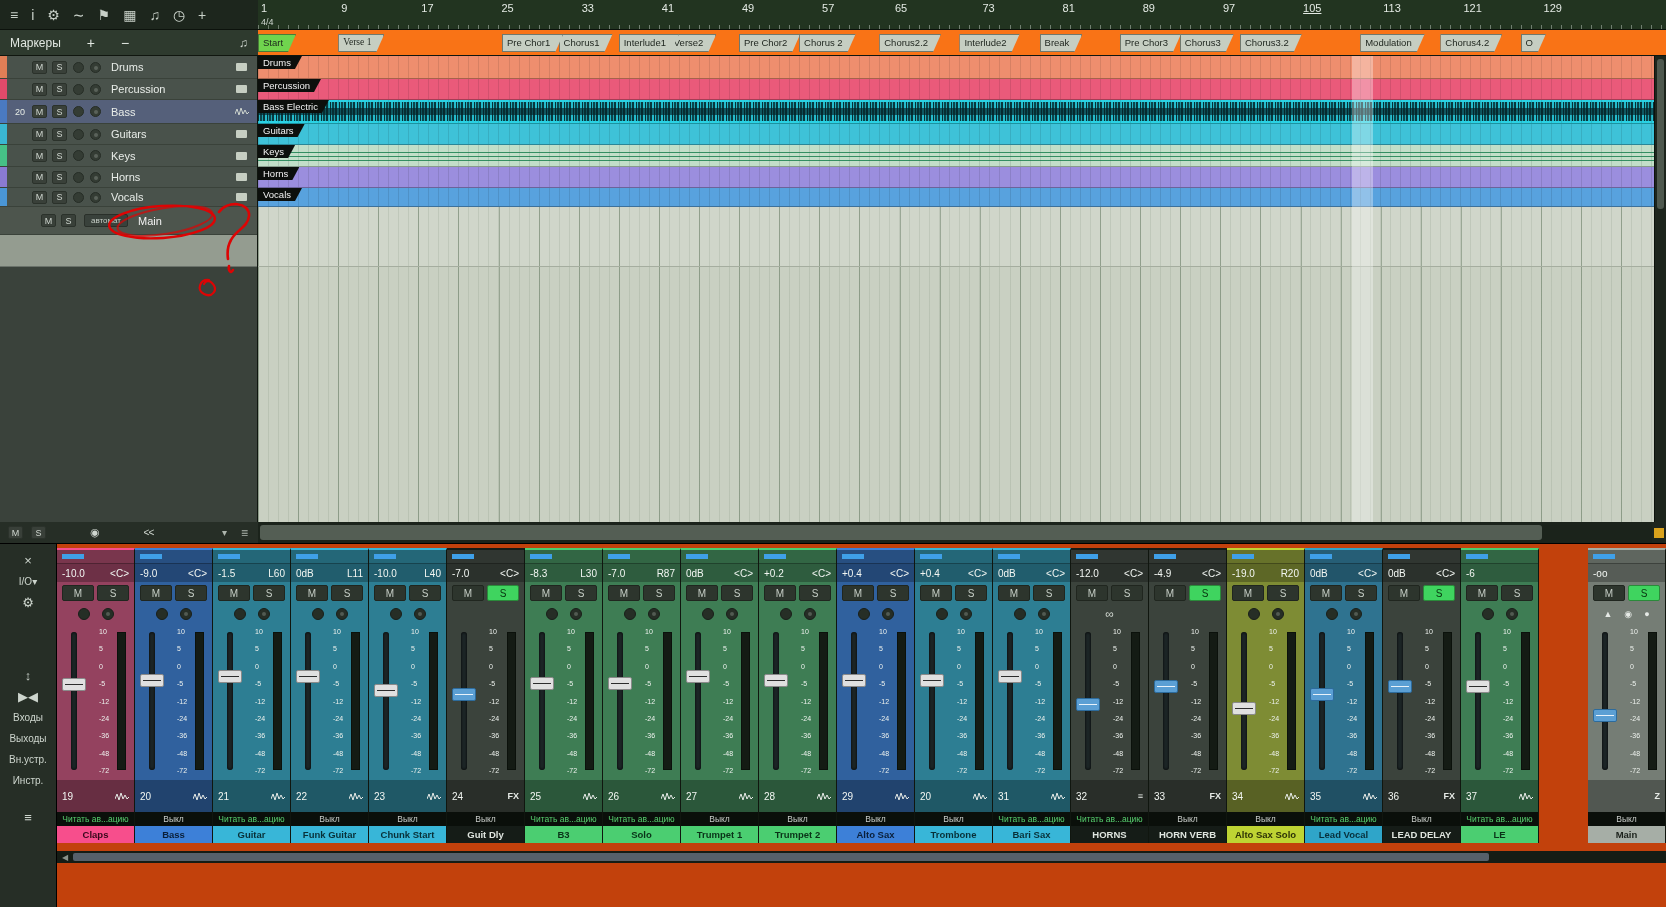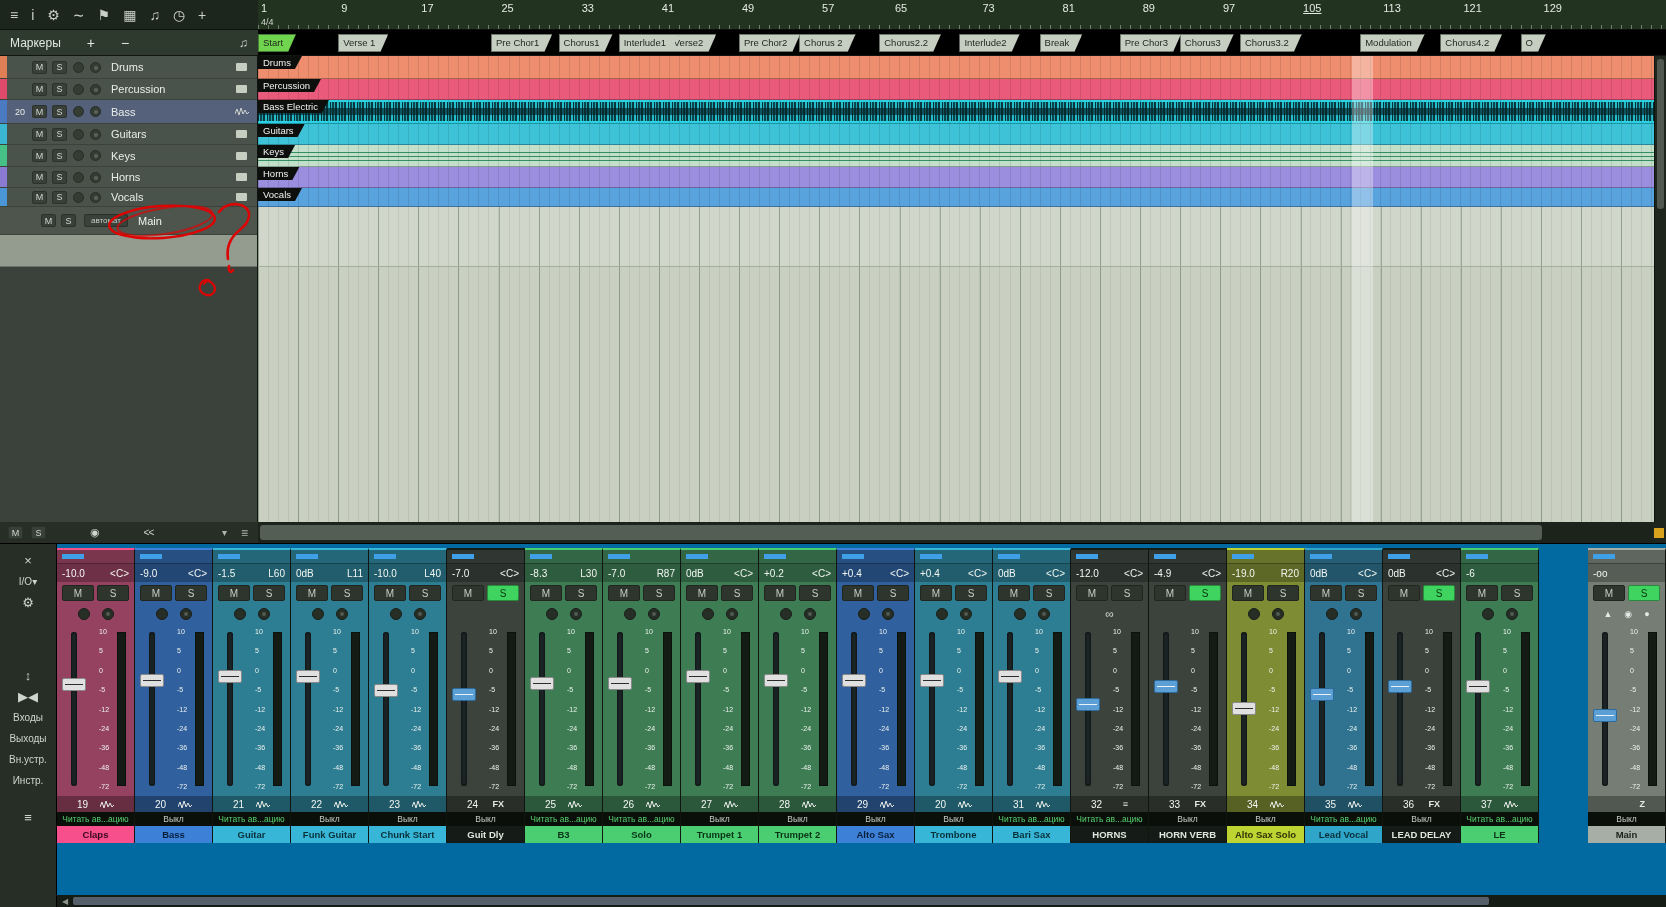--- a/index.html
+++ b/index.html
@@ -16,21 +16,21 @@
     background:repeating-linear-gradient(90deg, rgba(230,238,230,.4) 0 1px, transparent 1px 10.02px); }
   .rnum { position:absolute; top:2px; font-size:11px; color:#e4eae4; }
   .timesig { position:absolute; left:3px; top:17px; font-size:9px; color:#cfd6cf; }
 
   
   .marker-row { display:flex; height:26px; border-bottom:1px solid #10160f; }
   .marker-panel { width:258px; background:#2e3a2e; display:flex; align-items:center; }
   .mp-title { margin-left:10px; font-size:12px; color:#e2e8e2; }
   .mp-btn { margin-left:26px; font-size:14px; color:#e2e8e2; }
   .mp-note { margin-left:auto; margin-right:10px; font-size:12px; color:#cfd6cf; }
-  .marker-lane { flex:1; position:relative; background:#000000; overflow:hidden;padding-left:48px; }
+  .marker-lane { flex:1; position:relative; background:#f97316; overflow:hidden;padding-left:48px; }
   .marker { position:absolute; top:4px; height:18px; line-height:17px; background:#c6cec2;
     color:#1d241d; font-size:9.5px; padding:0 13px 0 5px; white-space:nowrap;
     clip-path:polygon(0 0,100% 0,calc(100% - 8px) 100%,0 100%); box-shadow:inset 0 0 0 1px rgba(40,50,40,.55); }
 
   
   .main-area { display:flex; height:466px; position:relative; }
   .left-panel { width:258px; display:flex; flex-direction:column; background:#3a423b; border-right:1px solid #10160f; }
   .trow { display:flex; align-items:center; background:#49524b; border-bottom:1px solid #3a423a; position:relative; }
   .trow.sel { background:#55607a; }
   .cstrip { width:7px; align-self:stretch; }
@@ -88,21 +88,21 @@
   .sr-zoom { width:14px; background:#1d251d; display:flex; align-items:center; justify-content:center; }
   .zoomsq { width:10px; height:10px; background:#d9a21c; }
 
   
   .mixer { display:flex; height:363px; background:#1a211a; }
   .msidebar { width:57px; background:#262e26; border-right:1px solid #000;
     display:flex; flex-direction:column; align-items:center; padding-top:6px; }
   .sb-item { height:21px; display:flex; align-items:center; justify-content:center;
     color:#cdd5cd; font-size:10px; width:100%; }
   .sb-item.icon { font-size:13px; }
-  .mright { flex:1; display:flex; flex-direction:column; background:#0369a1; overflow:hidden;justify-content:space-between; }
+  .mright { flex:1; display:flex; flex-direction:column; background:#c2410c; overflow:hidden; }
   .strips { display:flex; padding-top:4px; height:301px; overflow:hidden; }
   .strip { flex:0 0 78px; width:78px; height:295px; background:var(--body);
     border-right:1px solid #10160f; border-top:2px solid var(--nbg);
     display:flex; flex-direction:column; position:relative; }
   .main-strip { margin-left:auto; }
   .s-top { height:14px; background:rgba(0,0,0,.18); position:relative; border-bottom:1px solid rgba(0,0,0,.35); }
   .mbar { position:absolute; left:5px; top:4px; width:22px; height:5px; background:#3fa0e8; }
   .s-gain { height:18px; display:flex; justify-content:space-between; align-items:center;
     padding:0 5px; font-size:10px; color:#f2f6f2; background:rgba(0,0,0,.26); }
   .s-ms { height:22px; display:flex; gap:3px; padding:3px 5px; }
@@ -119,22 +119,22 @@
   .ftrack { position:absolute; left:14px; top:8px; bottom:10px; width:6px; background:#1d2627;
     border-radius:3px; box-shadow:inset 0 0 3px #000; }
   .fhandle { position:absolute; left:5px; width:24px; height:13px; background:#e0e0e0;
     border-radius:2px; border:1px solid #8a8a8a; z-index:2; }
   .fhandle::after { content:""; position:absolute; left:2px; right:2px; top:5px; height:1px; background:#2c2c2c; }
   .fhandle.blue { background:#5b9fd4; border-color:#2d6b9c; }
   .fhandle.blue::after { background:#e8f2fa; }
   .scale { position:absolute; left:42px; top:4px; bottom:6px; display:flex; flex-direction:column;
     justify-content:space-between; font-size:7px; color:#eef2ee; line-height:1; }
   .meter { position:absolute; right:8px; top:8px; bottom:10px; width:9px; background:#141b14; border:1px solid #0b110b; }
-  .s-num { height:16px; display:flex; justify-content:space-between; align-items:center;
-    padding:0 20px; font-size:10px; color:#f2f6f2; background:rgba(0,0,0,.30); }
+  .s-num { height:32px; display:flex; justify-content:space-between; align-items:center;
+    padding:0 5px; font-size:10px; color:#f2f6f2; background:rgba(0,0,0,.30); }
   .ntic { display:flex; color:#e6eae6; font-size:9px; font-weight:bold; }
   .s-status { height:14px; background:#0a0f0a; display:flex; align-items:center; justify-content:center;
     font-size:8.5px; white-space:nowrap; overflow:hidden; }
   .s-status.auto { color:#57d06e; } .s-status.off { color:#c9cdc9; }
   .s-name { height:17px; background:var(--nbg); color:var(--nfg); display:flex; align-items:center;
     justify-content:center; font-size:9.5px; font-weight:bold; white-space:nowrap; overflow:hidden; }
   .mscroll { height:12px; margin-top:6px; background:#151c15; display:flex; align-items:center; }
   .mar { color:#8a928a; font-size:8px; width:16px; text-align:center; }
   .mhandle { height:8px; width:88%; background:#56606a; border-radius:2px; }
 
@@ -181,22 +181,22 @@
 
   <div class="marker-row">
     <div class="marker-panel">
       <span class="mp-title">Маркеры</span>
       <span class="mp-btn">+</span>
       <span class="mp-btn">−</span>
       <span class="mp-note">♫</span>
     </div>
     <div class="marker-lane" id="marker-lane">
         <div class="marker" style="left: 0px; z-index: 40; background: rgb(112, 212, 78);">Start</div>
-        <div class="marker" style="left: 80.16px; z-index: 39;">Verse 1</div>
-        <div class="marker" style="left: 233px; z-index: 38;">Pre Chor1</div>
+        <div class="marker" style="left: 80.16px; z-index: 39; font-family: Liberation Serif, serif;">Verse 1</div>
+        <div class="marker" style="left: 244px; z-index: 38;">Pre Chor1</div>
         <div class="marker" style="left: 300.6px; z-index: 37;">Chorus1</div>
         <div class="marker" style="left: 360.72px; z-index: 36;">Interlude1</div>
         <div class="marker" style="left: 410.82px; z-index: 35;">Verse2</div>
         <div class="marker" style="left: 480.96px; z-index: 34;">Pre Chor2</div>
         <div class="marker" style="left: 541.08px; z-index: 33;">Chorus 2</div>
         <div class="marker" style="left: 621.24px; z-index: 32;">Chorus2.2</div>
         <div class="marker" style="left: 701.4px; z-index: 31;">Interlude2</div>
         <div class="marker" style="left: 781.56px; z-index: 30;">Break</div>
         <div class="marker" style="left: 861.72px; z-index: 29;">Pre Chor3</div>
         <div class="marker" style="left: 921.84px; z-index: 28;">Chorus3</div>

